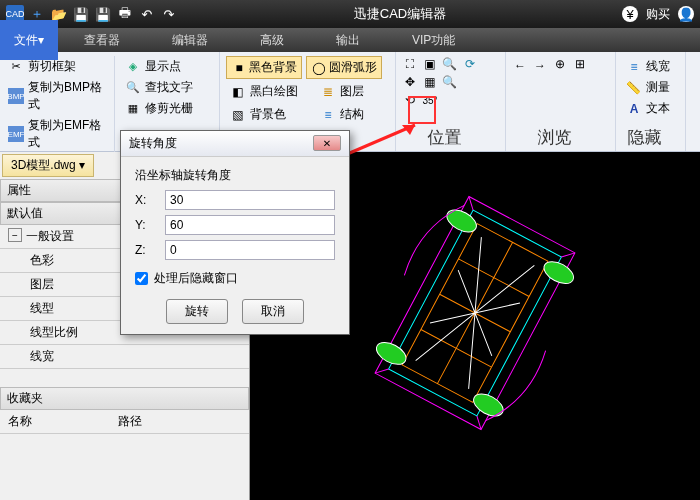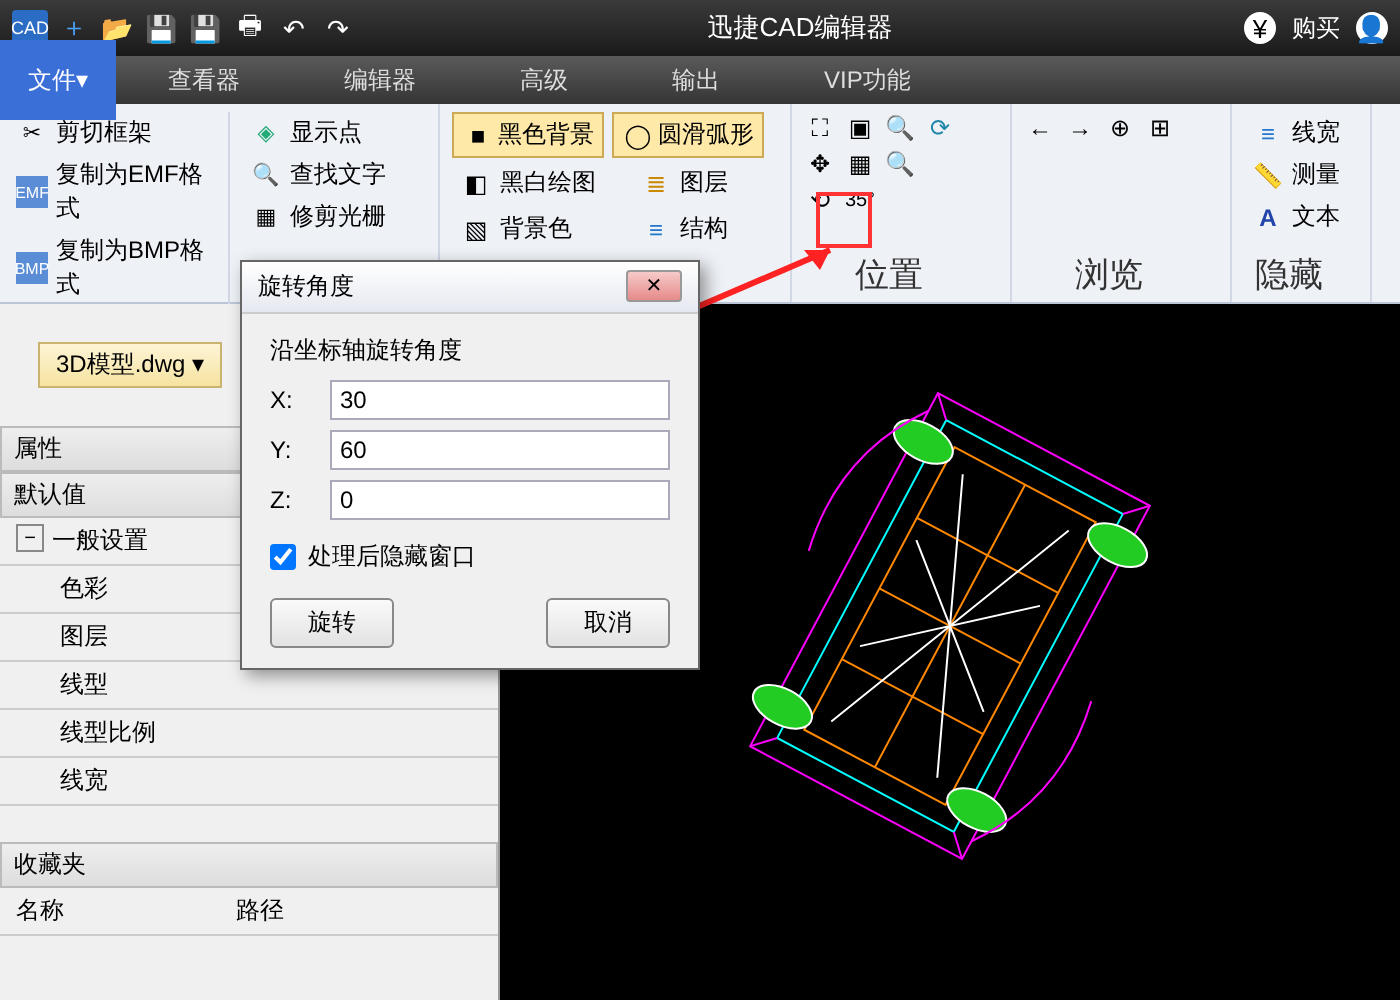--- a/index.html
+++ b/index.html
@@ -17,34 +17,34 @@
 .ribbon-left{width:220px;border-right:1px solid #d0d7e5;padding:4px}
 .rb-btn{display:flex;align-items:center;gap:4px;padding:2px 4px;cursor:pointer}
 .rb-sq{width:16px;height:16px;display:flex;align-items:center;justify-content:center;font-size:11px}
 .ribbon-mid{flex:1;display:flex}
 .rb-group{border-right:1px solid #d0d7e5;padding:4px 6px;display:flex;flex-direction:column;position:relative}
 .rb-row{display:flex;gap:4px;margin-bottom:2px;align-items:center}
 .rb-toggle{border:1px solid #ccaa55;background:#ffe9a8;padding:2px 4px;display:flex;align-items:center;gap:2px;cursor:pointer}
 .rb-label{font-size:17px;color:#333;text-align:center;position:absolute;bottom:2px;left:0;right:12px}
 .sm-icon{width:16px;height:16px;display:inline-flex;align-items:center;justify-content:center}
 .side{position:absolute;left:0;top:152px;width:250px;bottom:0;background:#f0f0f0;border-right:1px solid #999}
-.tabfile{background:linear-gradient(#fdf4d6,#f5e3a0);border:1px solid #c9b46f;padding:2px 8px;margin:19px;display:inline-block}
+.tabfile{background:linear-gradient(#fdf4d6,#f5e3a0);border:1px solid #c9b46f;padding:2px 8px;margin:2px;display:inline-block}
 .panel-hd{background:linear-gradient(#eee,#ddd);border:1px solid #bbb;padding:2px 6px;font-weight:normal}
 .panel-row{border-bottom:1px solid #ccc;padding:3px 8px;display:flex}
 .panel-sub{padding-left:30px}
 .tree-toggle{width:14px;height:14px;border:1px solid #888;display:inline-flex;align-items:center;justify-content:center;font-size:10px;margin-right:4px}
 .viewport{position:absolute;left:250px;right:0;top:152px;bottom:0;background:#000}
 .dialog{position:absolute;left:120px;top:130px;width:230px;background:#f0f0f0;border:1px solid #666;box-shadow:3px 3px 8px rgba(0,0,0,.4);z-index:10}
 .dlg-title{background:linear-gradient(#fff,#e5e8f0);padding:4px 8px;display:flex;justify-content:space-between;border-bottom:1px solid #ccc}
 .dlg-close{width:28px;height:16px;border:1px solid #999;border-radius:2px;background:linear-gradient(#f7caca,#e58a8a);display:flex;align-items:center;justify-content:center;font-size:10px;cursor:pointer}
 .dlg-body{padding:10px 14px}
 .dlg-row{display:flex;align-items:center;margin:5px 0}
 .dlg-row label{width:30px}
 .dlg-row input[type=text]{flex:1;border:1px solid #aab;padding:2px 4px;background:#fff}
-.dlg-btns{display:flex;justify-content:space-between;gap:14px;margin-top:12px}
+.dlg-btns{display:flex;justify-content:center;gap:14px;margin-top:12px}
 .dlg-btns button{width:62px;padding:3px 0;border:1px solid #888;border-radius:3px;background:linear-gradient(#fafafa,#e2e2e2);cursor:pointer}
 .arrow{position:absolute;left:340px;top:120px;z-index:5;pointer-events:none}
 .highlight-box{position:absolute;border:2px solid #f33;z-index:4}
 .wire{position:absolute;left:50%;top:50%;transform:translate(-50%,-55%) rotate(28deg)}
 </style>
 </head>
 <body>
 
 <div class="titlebar">
   <div class="tb-left">
@@ -76,26 +76,26 @@
 
 <div class="ribbon">
   <div class="ribbon-left">
     <div style="display:flex">
       <div style="width:110px">
         <div class="rb-btn">
             <span class="rb-sq">✂</span>
             <span>剪切框架</span>
           </div>
         <div class="rb-btn">
+            <span class="rb-sq" style="background:#5b8dd6;color:#fff;font-size:8px">BMP</span>
+            <span>复制为BMP格式</span>
+          </div>
+        <div class="rb-btn">
             <span class="rb-sq" style="background:#5b8dd6;color:#fff;font-size:8px">EMF</span>
             <span>复制为EMF格式</span>
-          </div>
-        <div class="rb-btn">
-            <span class="rb-sq" style="background:#5b8dd6;color:#fff;font-size:8px">BMP</span>
-            <span>复制为BMP格式</span>
           </div>
       </div>
       <div style="border-left:1px solid #d0d7e5;padding-left:6px">
         <div class="rb-btn">
             <span class="rb-sq" style="color:#2a7">◈</span>
             <span>显示点</span>
           </div>
         <div class="rb-btn">
             <span class="rb-sq">🔍</span>
             <span>查找文字</span>

